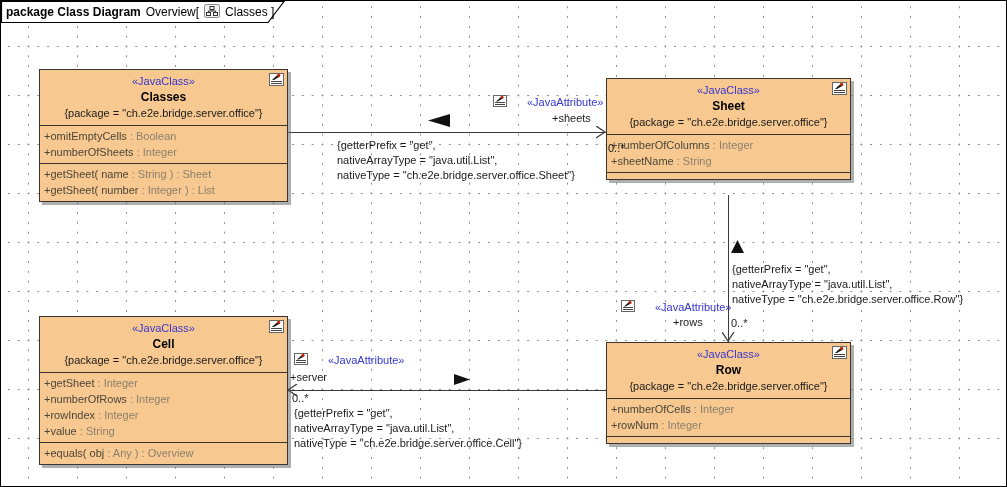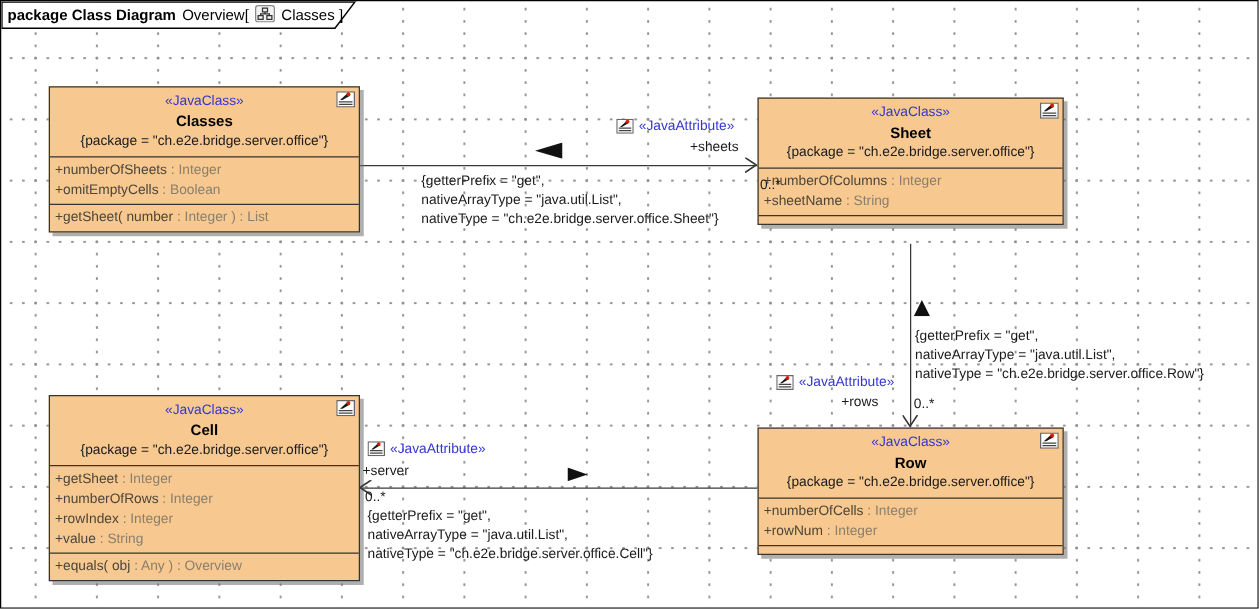--- a/index.html
+++ b/index.html
@@ -27,21 +27,21 @@
   .comp{border-top:1px solid #39352c;padding:2px 0 3px;}
   .comp.empty{height:6px;padding:0;}
   .member{line-height:16px;padding:0 4px;white-space:nowrap;}
   .mn{color:#4c4539;}
   .mt{color:#8a7f6c;}
   
   .edge-h{position:absolute;height:0;border-top:1px solid #3a3a3a;z-index:1;}
   .edge-v{position:absolute;width:0;border-left:1px solid #3a3a3a;z-index:1;}
   .deco{position:absolute;z-index:4;line-height:0;}
   .lbl{position:absolute;z-index:5;font-size:11px;color:#1a1a1a;white-space:nowrap;}
-  .lbl.blue{color:#3535cf;display:flex;align-items:flex-start;gap:4px;}
+  .lbl.blue{color:#3535cf;display:flex;align-items:center;gap:20px;}
   .constraint{position:absolute;z-index:5;font-size:11px;line-height:15px;color:#1a1a1a;white-space:nowrap;}
   .constraint span{display:block;}
 </style>
 </head>
 <body>
 
 <div id="stage">
 
   <div class="edge-h" style="left:286px;top:131px;width:319px;"></div>
   <div class="edge-v" style="left:727px;top:194px;height:147px;"></div>
@@ -88,24 +88,25 @@
         <svg width="15" height="13">
             <rect x="0.5" y="0.5" width="14" height="12" fill="#fff" stroke="#666"></rect>
             <line x1="2" y1="8.5" x2="13" y2="8.5" stroke="#444"></line>
             <line x1="2" y1="10.5" x2="13" y2="10.5" stroke="#444"></line>
             <path d="M3,7 L9,1.5 L11,3.5 L5,7 Z" fill="#1a1a1a"></path>
             <circle cx="9.7" cy="2.3" r="1.6" fill="#cc2200"></circle>
           </svg>
       </span>
     </div>
     <div class="comp">
+      <div class="member"><span class="mn">+omitEmptyCells</span><span class="mt"> : Boolean</span></div>
       <div class="member"><span class="mn">+numberOfSheets</span><span class="mt"> : Integer</span></div>
-      <div class="member"><span class="mn">+omitEmptyCells</span><span class="mt"> : Boolean</span></div>
-    </div>
-    <div class="comp">
+    </div>
+    <div class="comp">
+      <div class="member"><span class="mn">+getSheet( name</span><span class="mt"> : String ) : Sheet</span></div>
       <div class="member"><span class="mn">+getSheet( number</span><span class="mt"> : Integer ) : List</span></div>
     </div>
   </div>
 
   <div class="uml-class" style="left:605px;top:77px;width:243px;">
     <div class="hdr">
       <div class="stereo">«JavaClass»</div>
       <div class="cname">Sheet</div>
       <div class="pkg">{package = "ch.e2e.bridge.server.office"}</div>
       <span class="box-icon">

